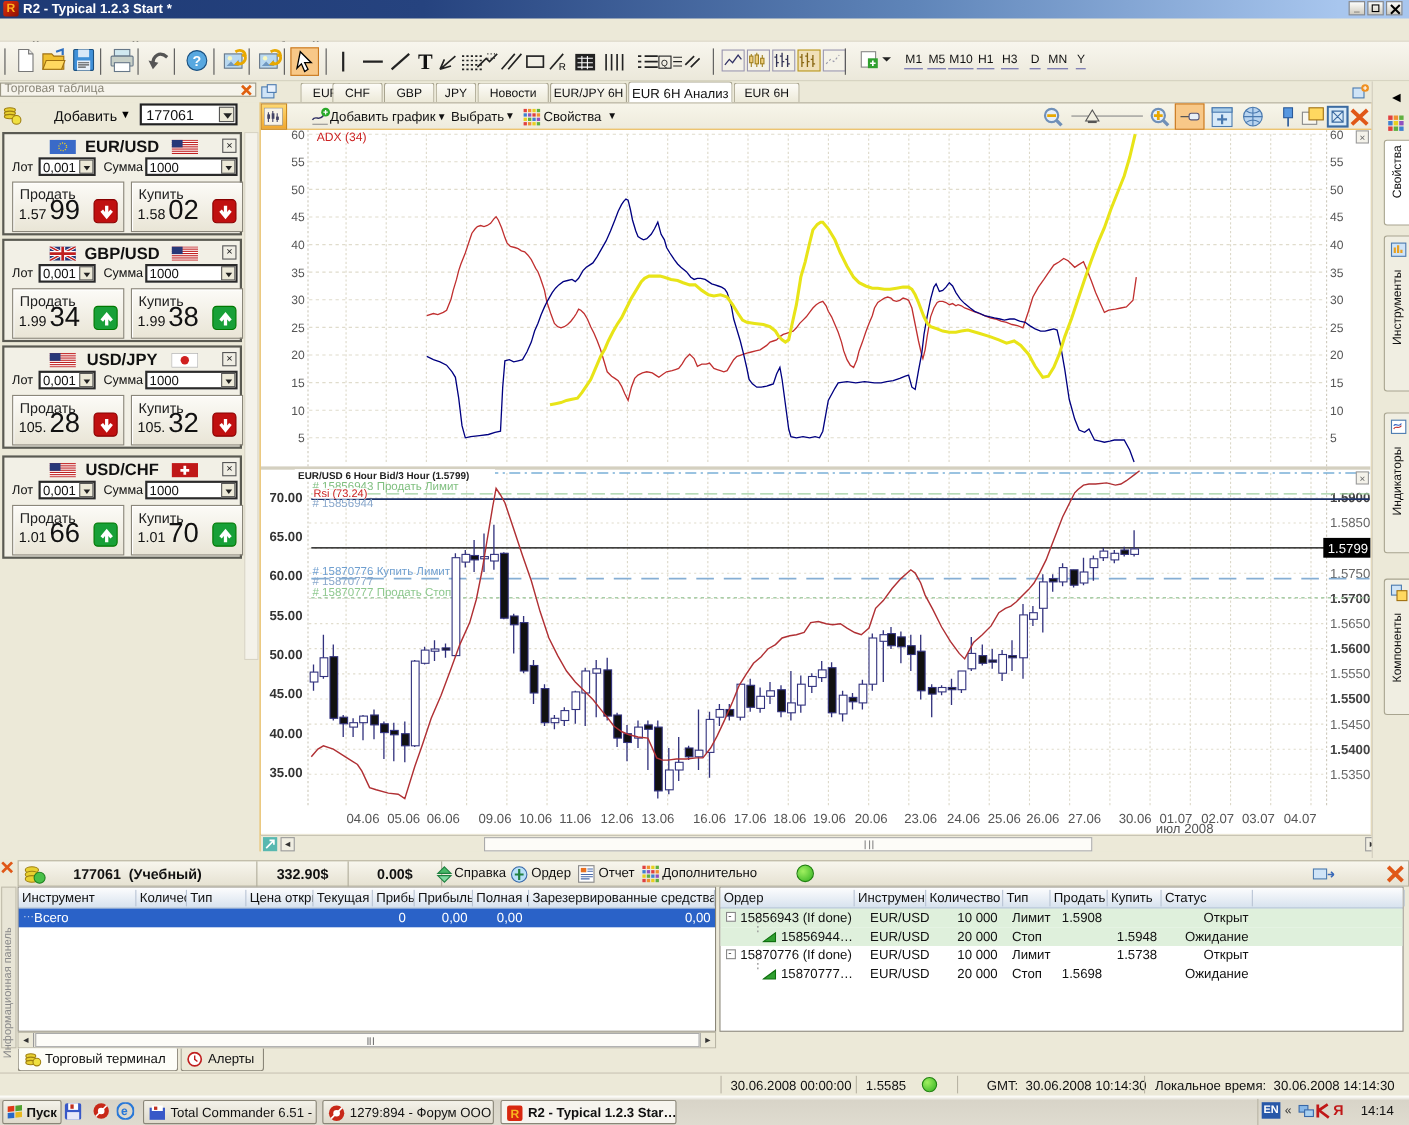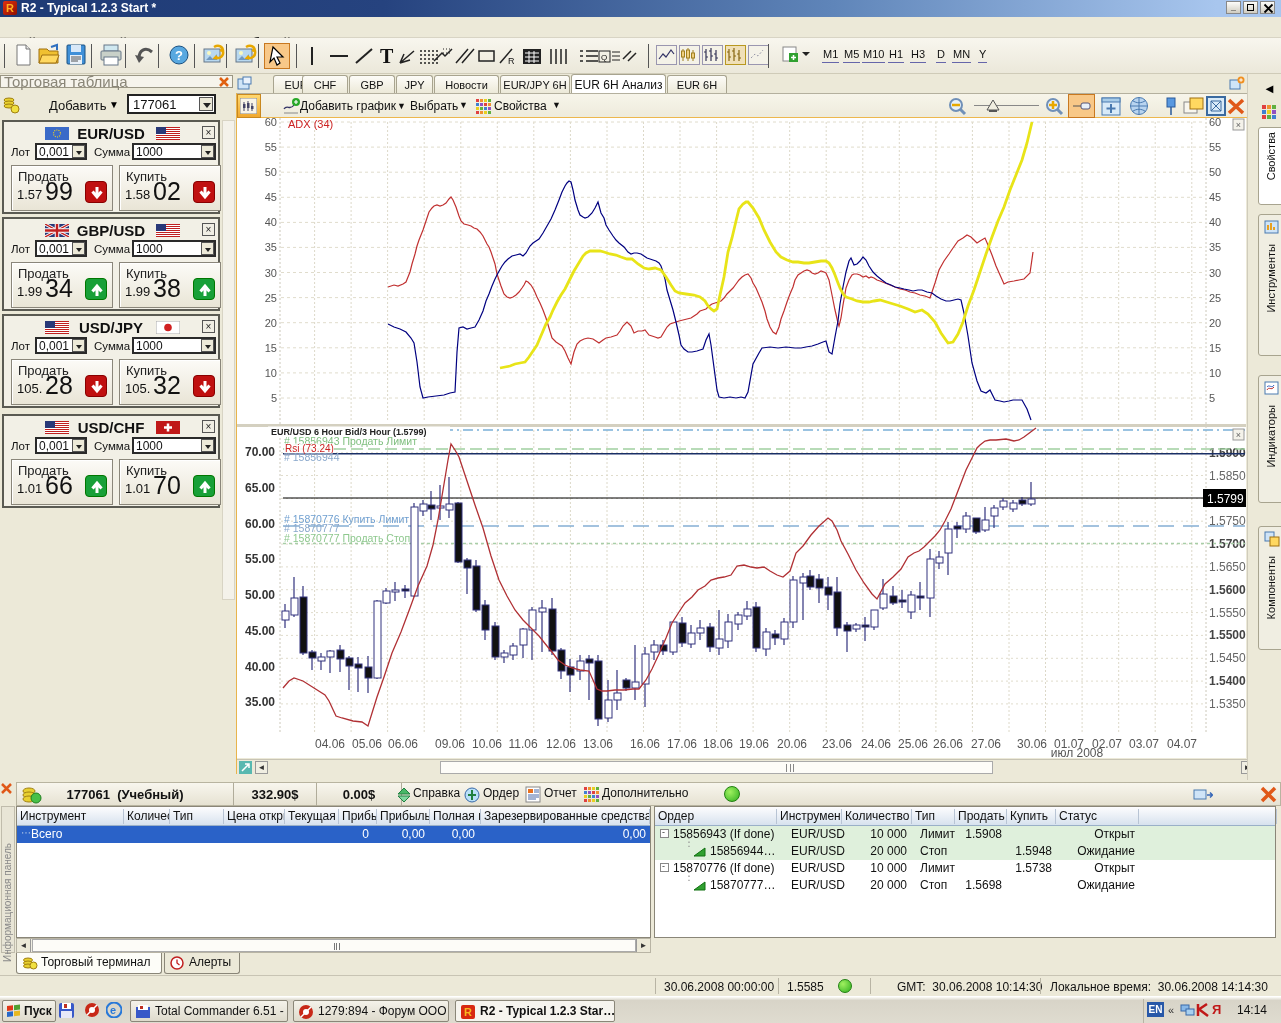--- a/index.html
+++ b/index.html
@@ -4,21 +4,21 @@
 body{font-family:"Liberation Sans",sans-serif;}
 #root{position:relative;width:1281px;height:1023px;background:#ece9d8;overflow:hidden;}
 .abs{position:absolute;}
 .titlebar{left:0;top:0;width:1281px;height:17px;background:linear-gradient(to right,#1e3a75 0%,#26437f 30%,#5f85b9 65%,#a8c6ee 95%);color:#fff;font-weight:bold;font-size:12px;}
 .menubar{left:0;top:17px;width:1281px;height:21px;background:#ece9d8;border-bottom:1px solid #d8d4c4;font-size:13px;color:#111;}
 .menubar span{display:inline-block;margin-top:15px;font-weight:bold;}
 .toolbar{left:0;top:38px;width:1281px;height:36px;background:linear-gradient(#f8f6ee,#ebe8da);border-bottom:1px solid #cfcbb8;}
 .tbsep{position:absolute;top:6px;width:1px;height:24px;background:#555;}
 .tbtn{position:absolute;top:5px;height:26px;}
 .row2{left:0;top:74px;width:1281px;height:19px;background:#ece9d8;}
-.field{position:absolute;left:0;top:1px;width:233px;height:13px;background:#f6f4ec;border:1px solid #9a9684;color:#8a8678;font-size:15px;line-height:11px;padding-left:3px;}
+.field{position:absolute;left:0;top:1px;width:233px;height:13px;background:#f6f4ec;border:1px solid #9a9684;color:#8a8678;font-size:11px;line-height:11px;padding-left:3px;}
 .tab{position:absolute;top:1px;height:18px;background:linear-gradient(#fdfcf8,#ece9d8);border:1px solid #a8a48f;border-bottom:none;border-radius:3px 3px 0 0;font-size:11px;color:#111;text-align:center;padding-top:3px;white-space:nowrap;overflow:hidden;}
 .tab.active{background:#ffffff;height:19px;top:0;font-size:12px;z-index:3;}
 .chtb{left:237px;top:93px;width:1010px;height:25px;background:linear-gradient(#f7f5ea,#eeebdc);border-top:1px solid #b4b09e;border-bottom:1px solid #edb74e;font-size:12px;color:#111;}
 .lpanel{left:0;top:93px;width:237px;height:687px;background:#ece9d8;}
 .widget{position:absolute;left:2px;width:218px;height:94px;background:#f2f0e6;border:2px solid #5a5a52;}
 .wflag{position:absolute;top:5px;width:24px;height:13px;}
 .wx{position:absolute;top:4px;right:3px;width:13px;height:13px;background:#f0eee4;border:1px solid #555;font-size:10px;line-height:11px;text-align:center;color:#222;}
 .wname{position:absolute;top:3px;left:0;width:100%;text-align:center;font-weight:bold;font-size:15px;color:#111;}
 .wlot{position:absolute;top:24px;left:7px;font-size:11.5px;color:#111;}
 .combo{position:absolute;top:21px;height:17px;background:#fff;border:2px solid #2a2a2a;font-size:12px;padding:0px 2px;color:#111;}

